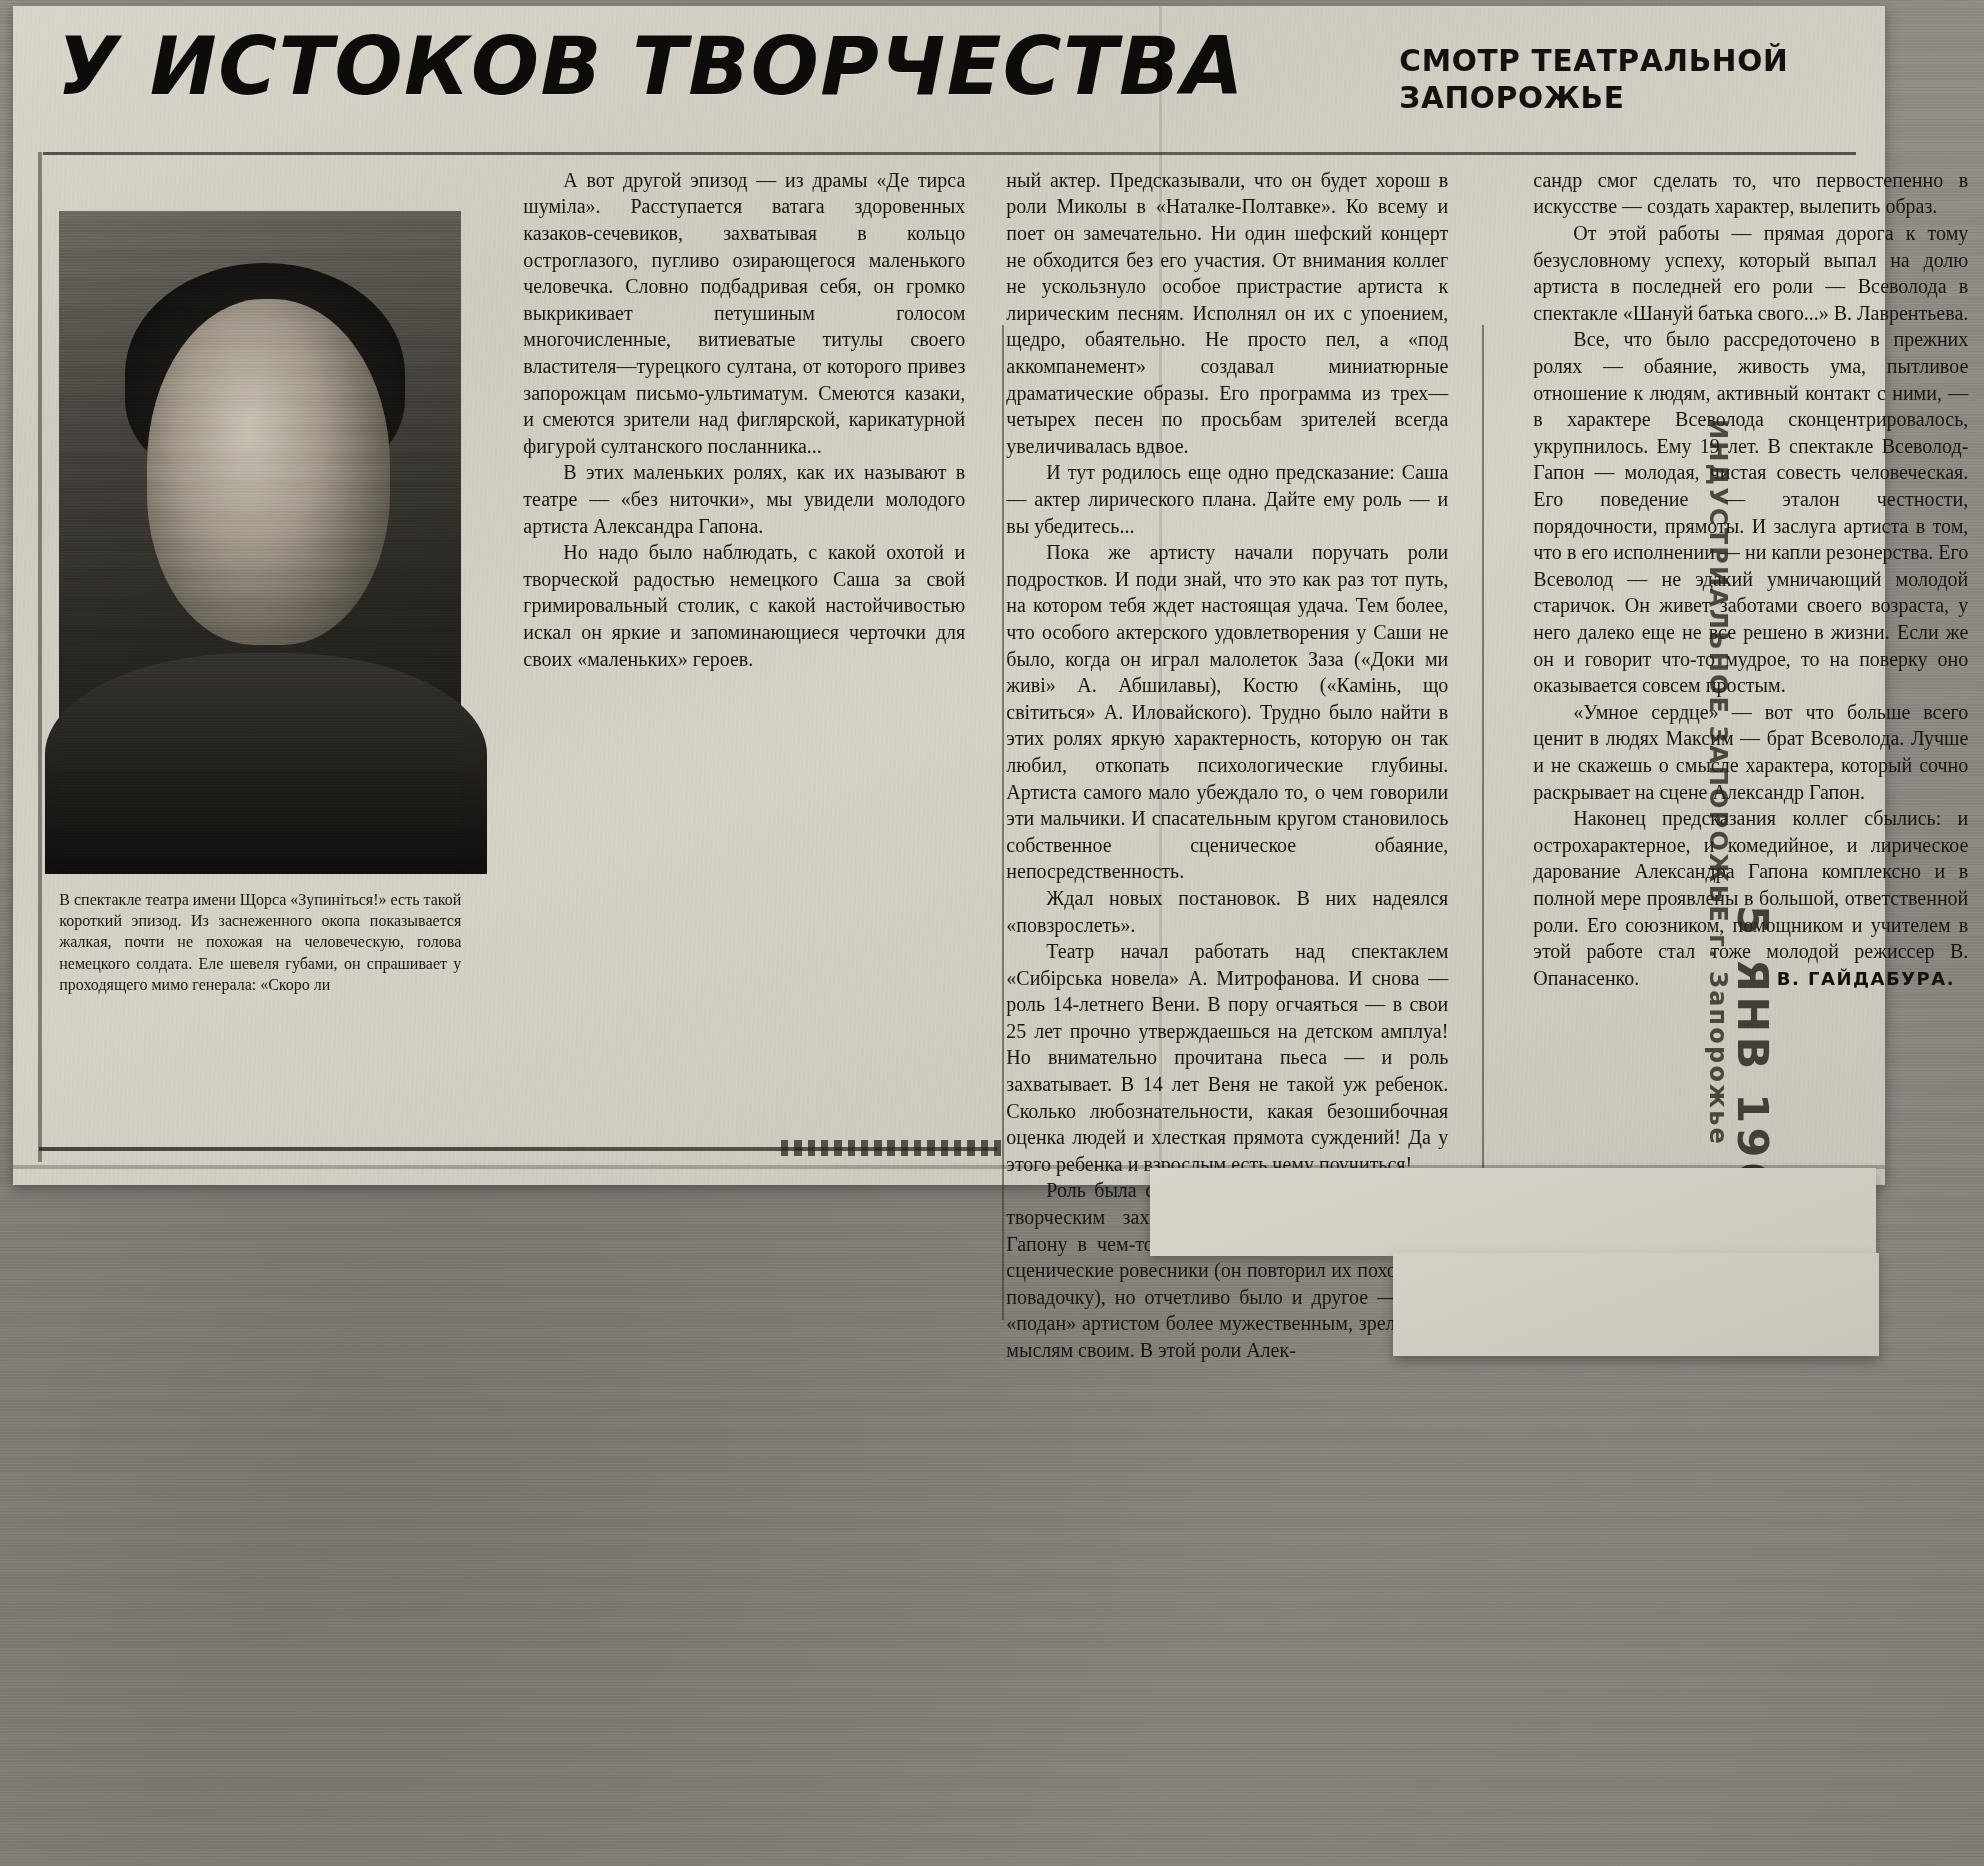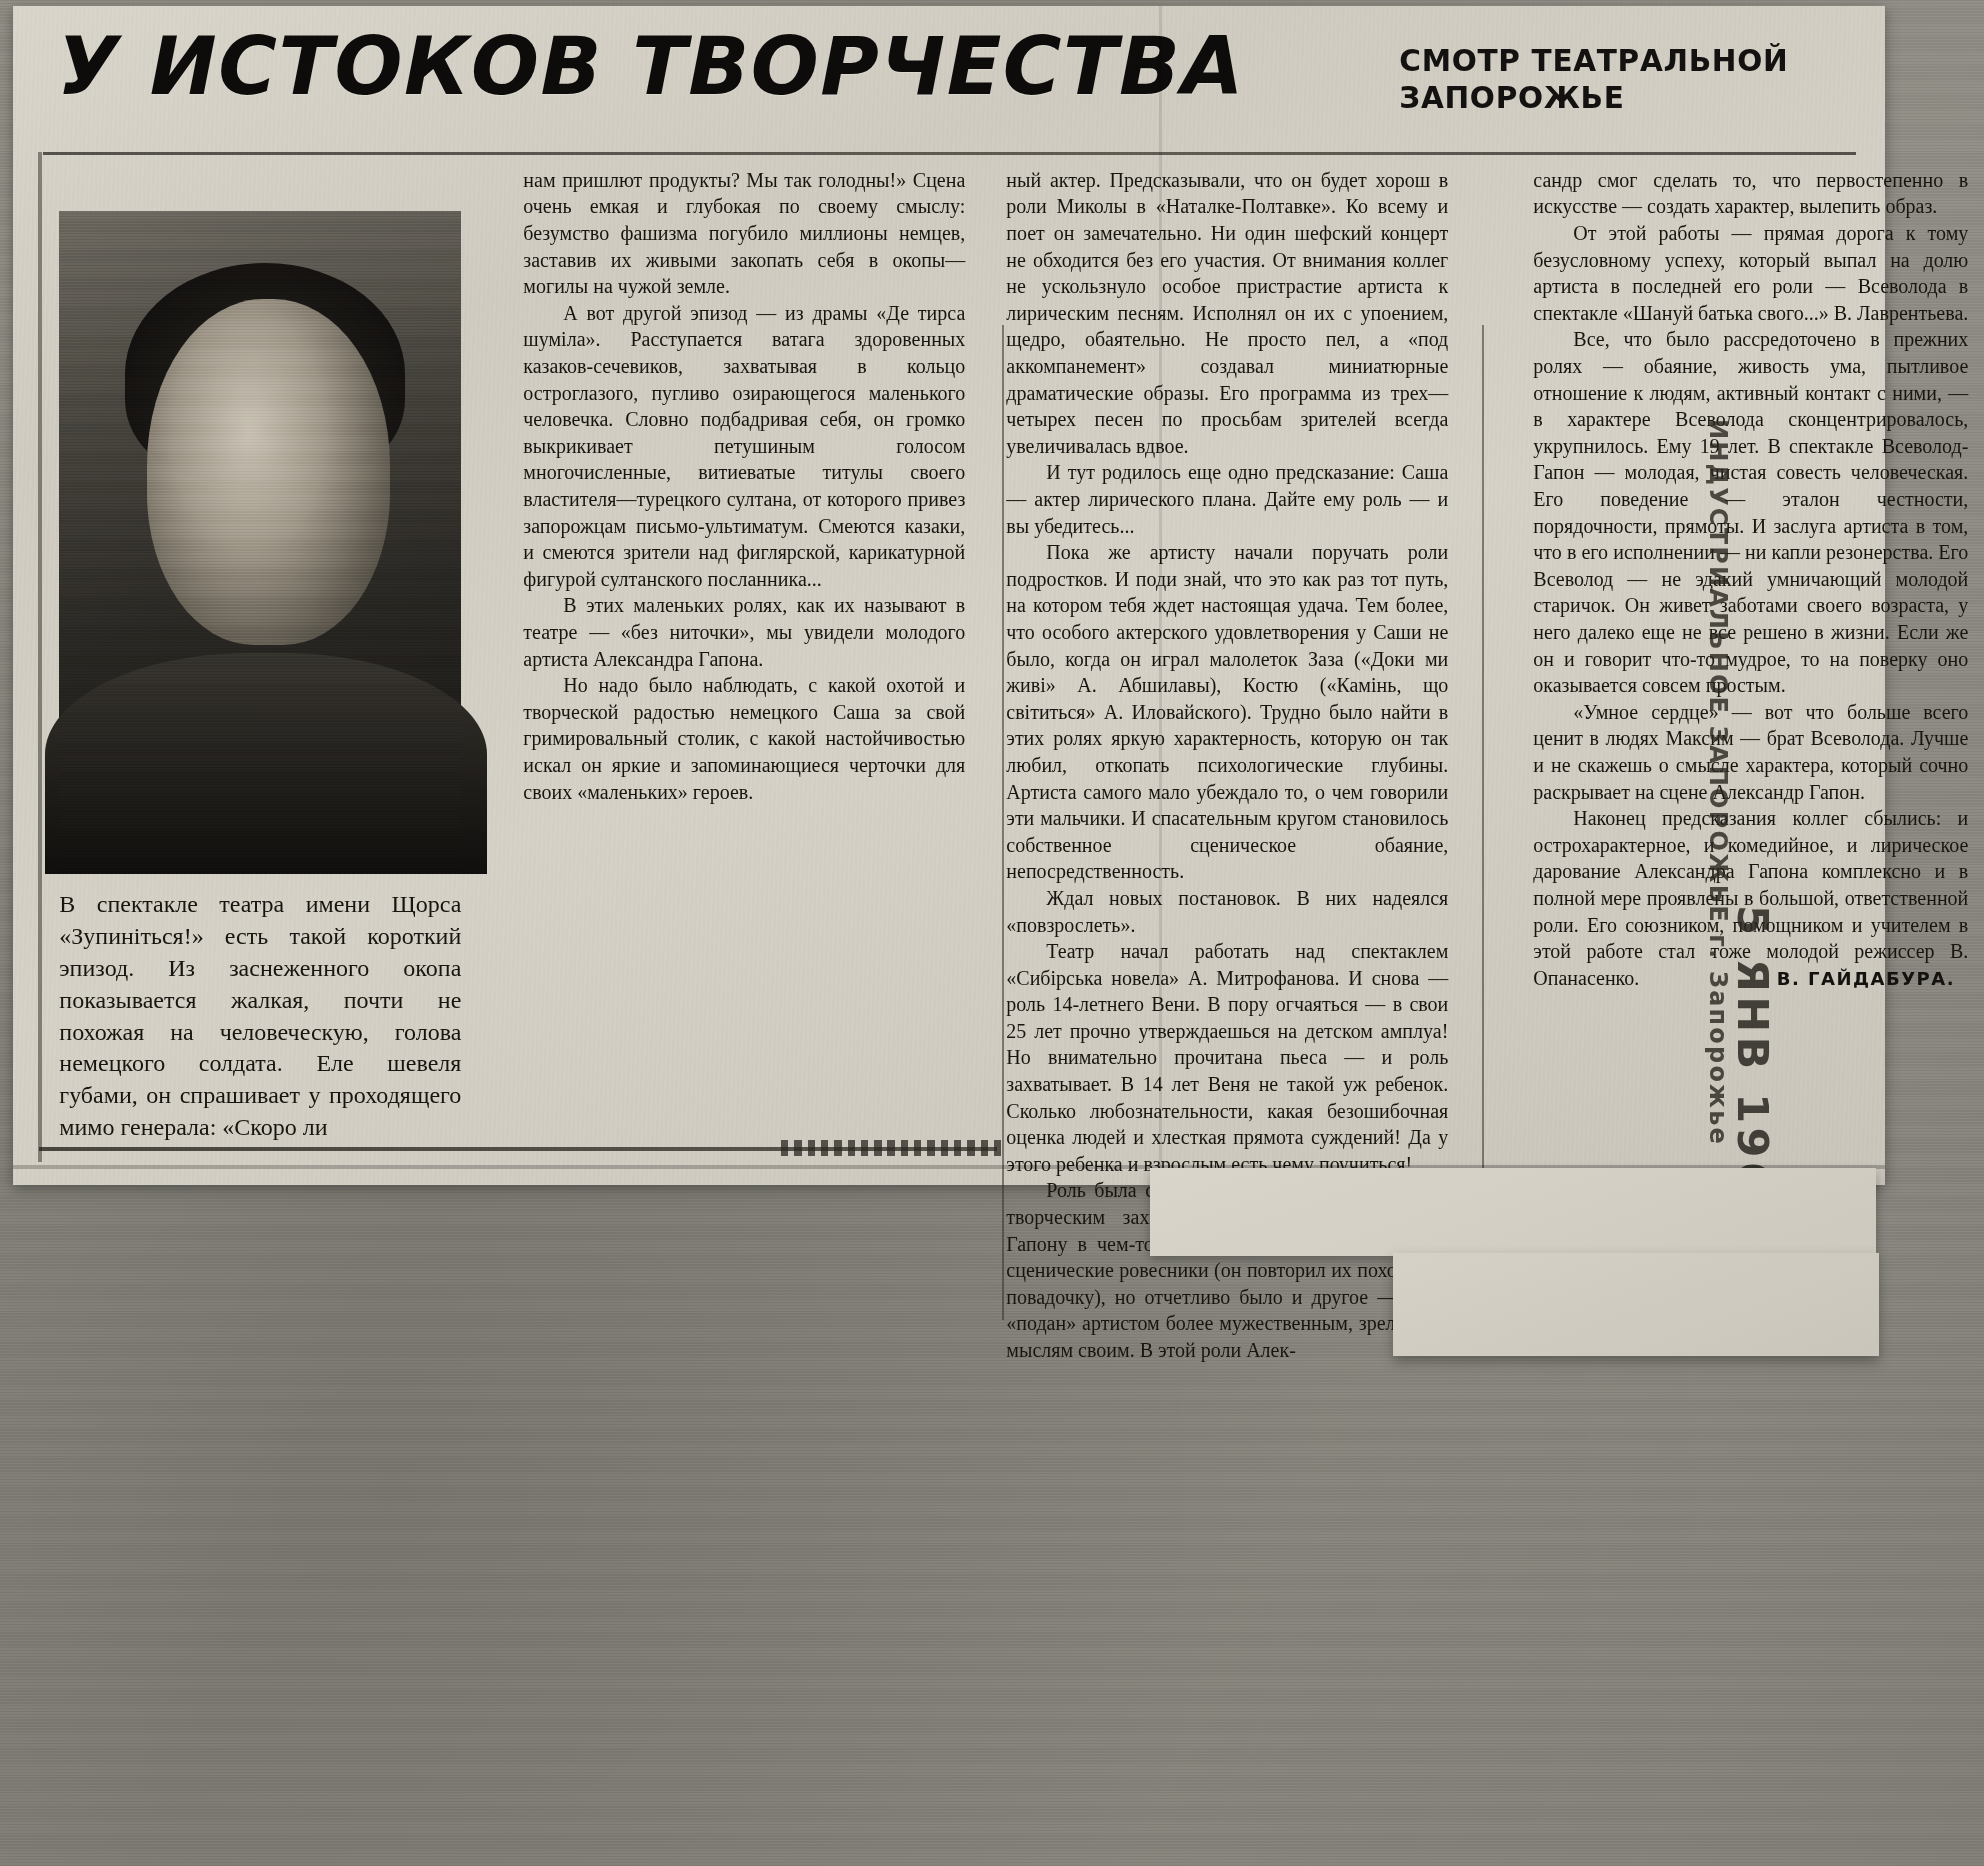--- a/index.html
+++ b/index.html
@@ -113,21 +113,21 @@
     position:absolute;left:-14.7px;bottom:0;width:442px;height:221px;border-radius:46% 46% 0 0;
     background:linear-gradient(180deg,#3a3732,#151412);
   }
   #photo .grain{
     position:absolute;inset:0;
     background:repeating-linear-gradient(0deg, rgba(255,255,255,.045) 0 1.5px, rgba(0,0,0,.05) 1.5px 2.9px);
     mix-blend-mode:overlay;
   }
   #caption{
     position:absolute;left:0;top:722px;width:402px;
-    font-size:24px;line-height:1.33;text-align:justify;color:#17150f;
+    font-size:16px;line-height:1.33;text-align:justify;color:#17150f;
   }
   #rule-caption{
     position:absolute;left:-20.6px;top:980px;width:958px;height:4.4px;
     background:linear-gradient(90deg,#26231e,#3a362e);
     opacity:.8;
   }
   #dashrule{
     position:absolute;left:722px;top:973px;width:221px;height:16px;
     background:repeating-linear-gradient(90deg,#2a2722 0 7.4px, transparent 7.4px 13.3px);
     opacity:.75;
@@ -184,21 +184,20 @@
         <div class="face"></div>
         <div class="shoulders"></div>
         <div class="grain"></div>
       </div>
       <div id="caption">В спектакле театра имени Щорса «Зупиніться!» есть такой короткий эпизод. Из заснеженного окопа показывается жалкая, почти не похожая на человеческую, голова немецкого солдата. Еле шевеля губами, он спрашивает у проходящего мимо генерала: «Скоро ли</div>
       <div id="rule-caption"></div>
       <div id="dashrule"></div>
     </div>
 
     <div class="col" id="col2">
-      <p class="first">нам пришлют продукты? Мы так голодны!» Сцена очень емкая и глубокая по своему смыслу: безумство фашизма погубило миллионы немцев, заставив их живыми закопать себя в окопы—могилы на чужой земле.</p>
       <p>А вот другой эпизод — из драмы «Де тирса шуміла». Расступается ватага здоровенных казаков-сечевиков, захватывая в кольцо остроглазого, пугливо озирающегося маленького человечка. Словно подбадривая себя, он громко выкрикивает петушиным голосом многочисленные, витиеватые титулы своего властителя—турецкого султана, от которого привез запорожцам письмо-ультиматум. Смеются казаки, и смеются зрители над фиглярской, карикатурной фигурой султанского посланника...</p>
       <p>В этих маленьких ролях, как их называют в театре — «без ниточки», мы увидели молодого артиста Александра Гапона.</p>
       <p>Но надо было наблюдать, с какой охотой и творческой радостью немецкого Саша за свой гримировальный столик, с какой настойчивостью искал он яркие и запоминающиеся черточки для своих «маленьких» героев.</p>
     </div>
 
     <div class="col" id="col3">
       <p class="first">ный актер. Предсказывали, что он будет хорош в роли Миколы в «Наталке-Полтавке». Ко всему и поет он замечательно. Ни один шефский концерт не обходится без его участия. От внимания коллег не ускользнуло особое пристрастие артиста к лирическим песням. Исполнял он их с упоением, щедро, обаятельно. Не просто пел, а «под аккомпанемент» создавал миниатюрные драматические образы. Его программа из трех—четырех песен по просьбам зрителей всегда увеличивалась вдвое.</p>
       <p>И тут родилось еще одно предсказание: Саша — актер лирического плана. Дайте ему роль — и вы убедитесь...</p>
       <p>Пока же артисту начали поручать роли подростков. И поди знай, что это как раз тот путь, на котором тебя ждет настоящая удача. Тем более, что особого актерского удовлетворения у Саши не было, когда он играл малолеток Заза («Доки ми живі» А. Абшилавы), Костю («Камінь, що світиться» А. Иловайского). Трудно было найти в этих ролях яркую характерность, которую он так любил, откопать психологические глубины. Артиста самого мало убеждало то, о чем говорили эти мальчики. И спасательным кругом становилось собственное сценическое обаяние, непосредственность.</p>
       <p>Ждал новых постановок. В них надеялся «повзрослеть».</p>

